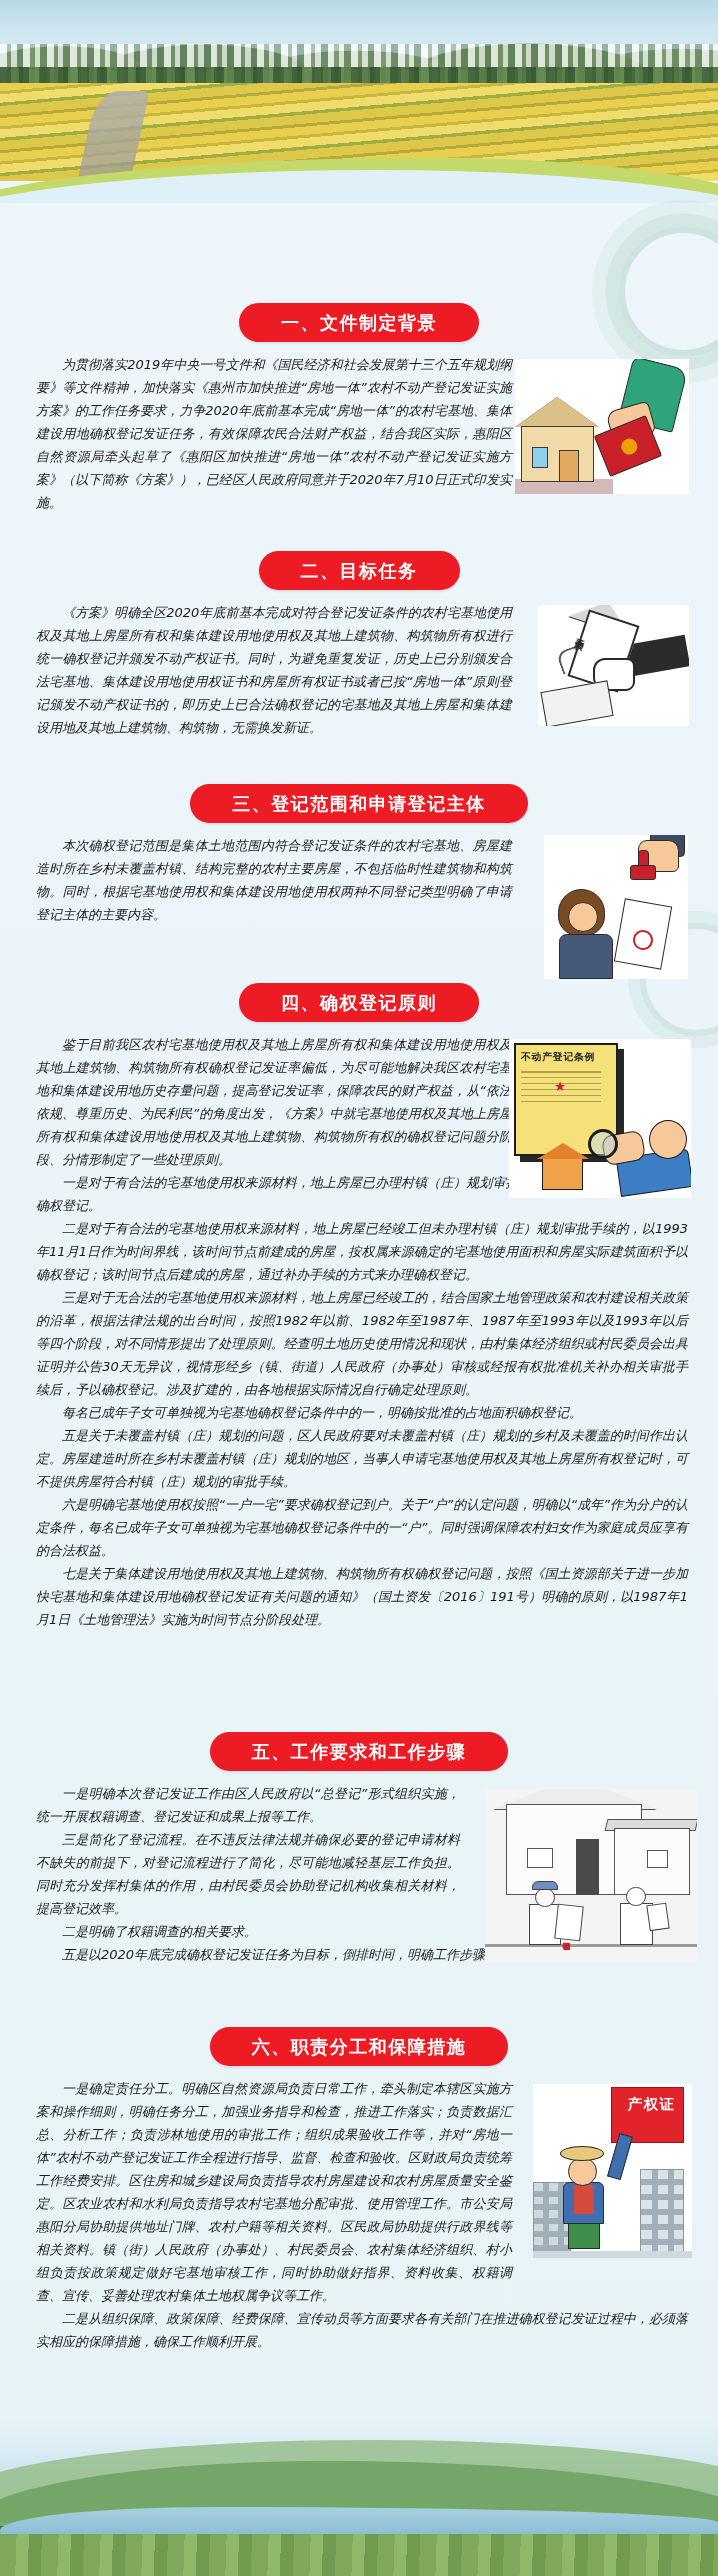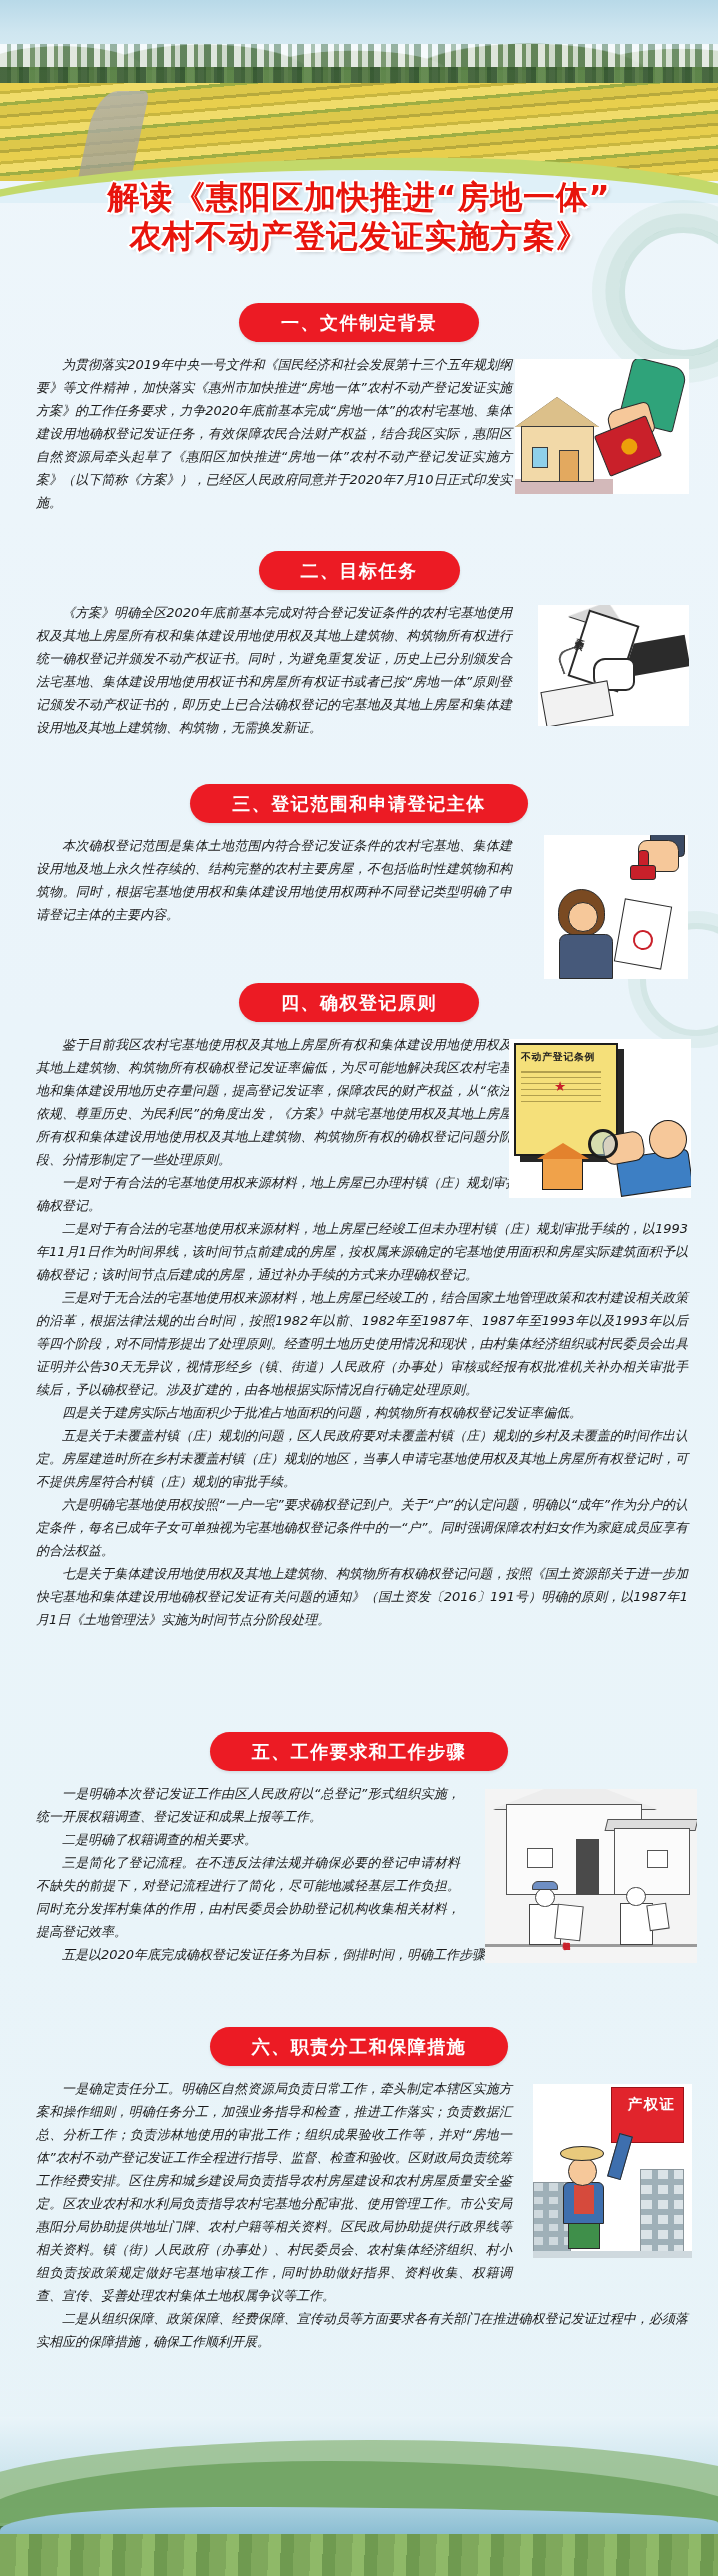--- a/index.html
+++ b/index.html
@@ -456,24 +456,20 @@
     <div class="treeline"></div>
     <div class="fields"></div>
     <div class="field-road"></div>
     <div class="banner-wave-green"></div>
     <div class="banner-wave-blue"></div>
   </div>
 
   <div class="rings"></div>
   <div class="rings2"></div>
 
-  <div class="title-wrap">
-    <div class="title-line">解读《惠阳区加快推进“房地一体”</div>
-    <div class="title-line">农村不动产登记发证实施方案》</div>
-  </div>
 
   <div class="section" style="top:303px;">
     <div class="pill-row">
       <span class="pill">一、文件制定背景</span>
     </div>
     <div class="sec-body-wrap">
       <div class="illus ill1" style="top:6px;">
         <div class="i1-ground"></div>
         <div class="i1-roof"></div>
         <div class="i1-house"></div>
@@ -519,21 +515,21 @@
         <div class="i3-stamp-hand"></div>
         <div class="i3-stamp-handle"></div>
         <div class="i3-stamp"></div>
         <div class="i3-cert"></div>
         <div class="i3-cert-seal"></div>
         <div class="i3-hair"></div>
         <div class="i3-face"></div>
         <div class="i3-body"></div>
       </div>
       <div class="body-text narrow">
-        <p>本次确权登记范围是集体土地范围内符合登记发证条件的农村宅基地、集体建设用地及地上永久性存续的、结构完整的农村主要房屋，不包括临时性建筑物和构筑物。同时，根据宅基地使用权和集体建设用地使用权两种不同登记类型明确了申请登记主体的主要内容。</p>
+        <p>本次确权登记范围是集体土地范围内符合登记发证条件的农村宅基地、房屋建造时所在乡村未覆盖村镇、结构完整的农村主要房屋，不包括临时性建筑物和构筑物。同时，根据宅基地使用权和集体建设用地使用权两种不同登记类型明确了申请登记主体的主要内容。</p>
       </div>
     </div>
   </div>
 
   <div class="section" style="top:983px;">
     <div class="pill-row">
       <span class="pill">四、确权登记原则</span>
     </div>
     <div class="sec-body-wrap">
       <div class="illus ill4" style="top:6px;">
@@ -547,21 +543,21 @@
         <div class="i4-hand"></div>
         <div class="i4-glass"></div>
       </div>
       <div class="body-text narrow">
         <p>鉴于目前我区农村宅基地使用权及其地上房屋所有权和集体建设用地使用权及其地上建筑物、构筑物所有权确权登记发证率偏低，为尽可能地解决我区农村宅基地和集体建设用地历史存量问题，提高登记发证率，保障农民的财产权益，从“依法依规、尊重历史、为民利民”的角度出发，《方案》中就宅基地使用权及其地上房屋所有权和集体建设用地使用权及其地上建筑物、构筑物所有权的确权登记问题分阶段、分情形制定了一些处理原则。</p>
       </div>
       <div class="body-text wide" style="margin-top:0;">
         <p>一是对于有合法的宅基地使用权来源材料，地上房屋已办理村镇（庄）规划审批手续且竣工的，依法依规办理确权登记。</p>
         <p>二是对于有合法的宅基地使用权来源材料，地上房屋已经竣工但未办理村镇（庄）规划审批手续的，以1993年11月1日作为时间界线，该时间节点前建成的房屋，按权属来源确定的宅基地使用面积和房屋实际建筑面积予以确权登记；该时间节点后建成的房屋，通过补办手续的方式来办理确权登记。</p>
         <p>三是对于无合法的宅基地使用权来源材料，地上房屋已经竣工的，结合国家土地管理政策和农村建设相关政策的沿革，根据法律法规的出台时间，按照1982年以前、1982年至1987年、1987年至1993年以及1993年以后等四个阶段，对不同情形提出了处理原则。经查明土地历史使用情况和现状，由村集体经济组织或村民委员会出具证明并公告30天无异议，视情形经乡（镇、街道）人民政府（办事处）审核或经报有权批准机关补办相关审批手续后，予以确权登记。涉及扩建的，由各地根据实际情况自行确定处理原则。</p>
-        <p>四是关于建房实际占地面积少于批准占地面积的问题，构筑物所有权确权登记发证率偏低。</p>
+        <p>每名已成年子女可单独视为宅基地确权登记条件中的一，明确按批准的占地面积确权登记。</p>
         <p>五是关于未覆盖村镇（庄）规划的问题，区人民政府要对未覆盖村镇（庄）规划的乡村及未覆盖的时间作出认定。房屋建造时所在乡村未覆盖村镇（庄）规划的地区，当事人申请宅基地使用权及其地上房屋所有权登记时，可不提供房屋符合村镇（庄）规划的审批手续。</p>
         <p>六是明确宅基地使用权按照“一户一宅”要求确权登记到户。关于“户”的认定问题，明确以“成年”作为分户的认定条件，每名已成年子女可单独视为宅基地确权登记条件中的一“户”。同时强调保障农村妇女作为家庭成员应享有的合法权益。</p>
         <p>七是关于集体建设用地使用权及其地上建筑物、构筑物所有权确权登记问题，按照《国土资源部关于进一步加快宅基地和集体建设用地确权登记发证有关问题的通知》（国土资发〔2016〕191号）明确的原则，以1987年1月1日《土地管理法》实施为时间节点分阶段处理。</p>
       </div>
     </div>
   </div>
 
   <div class="section" style="top:1732px;">
     <div class="pill-row">
       <span class="pill">五、工作要求和工作步骤</span>
@@ -580,22 +576,22 @@
         <div class="i5-man1-head"></div>
         <div class="i5-man1-cap"></div>
         <div class="i5-sign"></div>
         <div class="i5-sign-txt">确权登记</div>
         <div class="i5-man2-body"></div>
         <div class="i5-man2-head"></div>
         <div class="i5-clip"></div>
       </div>
       <div class="body-text mid">
         <p>一是明确本次登记发证工作由区人民政府以“总登记”形式组织实施，统一开展权籍调查、登记发证和成果上报等工作。</p>
+        <p>三是简化了登记流程。在不违反法律法规并确保必要的登记申请材料不缺失的前提下，对登记流程进行了简化，尽可能地减轻基层工作负担。同时充分发挥村集体的作用，由村民委员会协助登记机构收集相关材料，提高登记效率。</p>
         <p>二是明确了权籍调查的相关要求。</p>
-        <p>三是简化了登记流程。在不违反法律法规并确保必要的登记申请材料不缺失的前提下，对登记流程进行了简化，尽可能地减轻基层工作负担。同时充分发挥村集体的作用，由村民委员会协助登记机构收集相关材料，提高登记效率。</p>
       </div>
       <div class="body-text wide">
         <p>五是以2020年底完成确权登记发证任务为目标，倒排时间，明确工作步骤和计划。</p>
       </div>
     </div>
   </div>
 
   <div class="section" style="top:2027px;">
     <div class="pill-row">
       <span class="pill">六、职责分工和保障措施</span>

